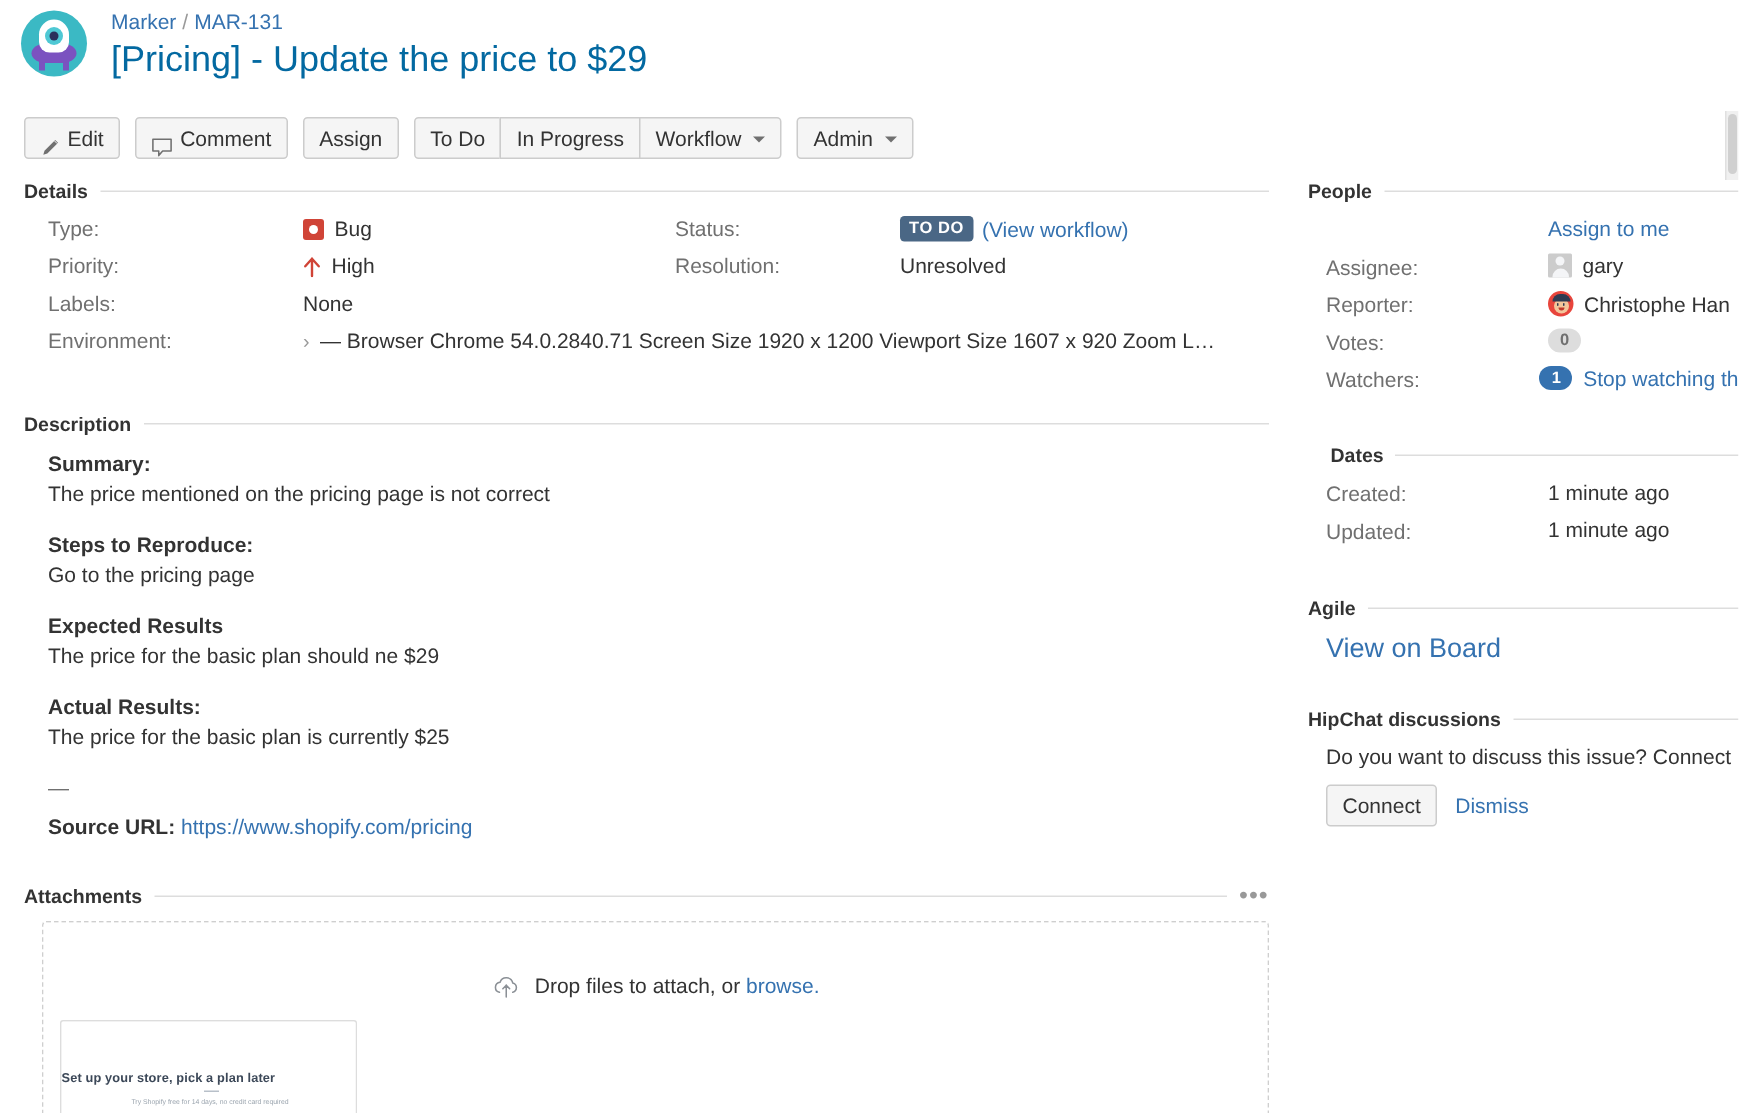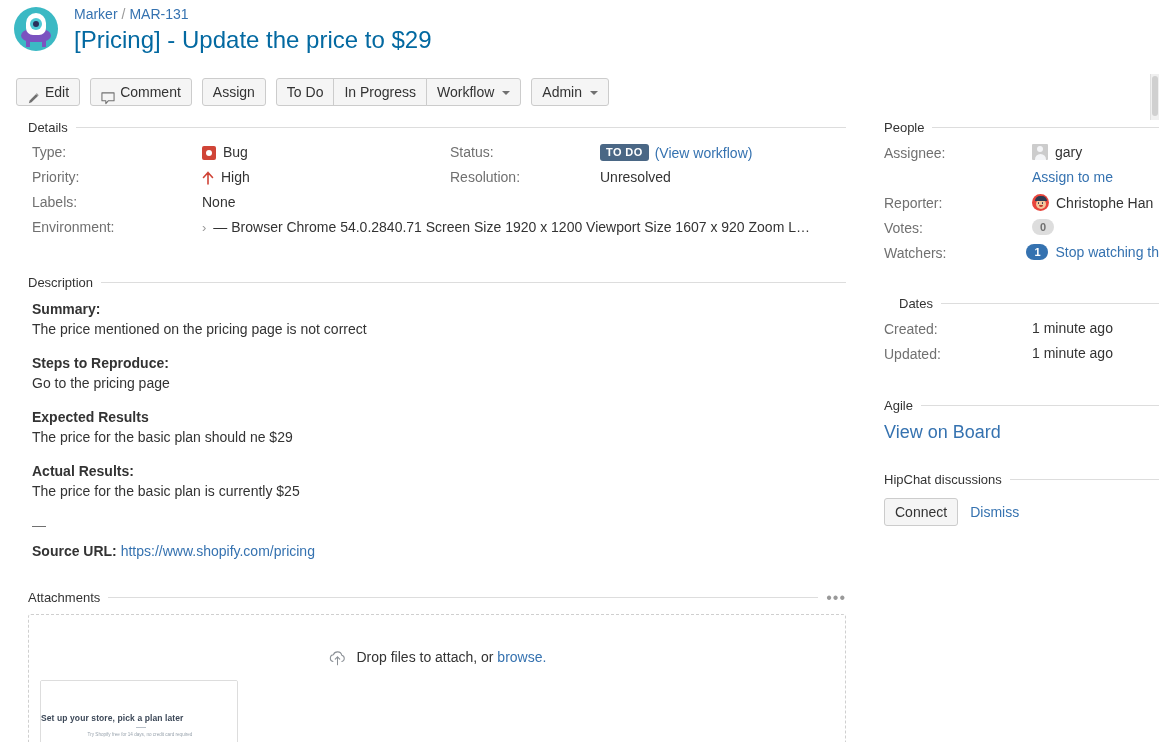--- a/index.html
+++ b/index.html
@@ -104,22 +104,22 @@
     width: 6px; height: 40px; border-radius: 3px; background: #d0d0d0;
   }
 
   
   .left-col { position: absolute; left: 16px; top: 120px; width: 830px; }
   .right-col { position: absolute; left: 872px; top: 120px; width: 287px; }
 
   
   .sec-head {
     display: flex; align-items: center;
-    font-size: 13px; font-weight: normal; color: #333;
-    margin: 0 0 9px 12px; white-space: nowrap; justify-content: space-between;
+    font-size: 13px; font-weight: bold; color: #333;
+    margin: 0 0 9px 0; white-space: nowrap; justify-content: space-between;
   }
   .sec-head .txt { padding-right: 8px; }
   .sec-head .rule { flex: 1 1 auto; height: 1px; background: #dddddd; }
   .sec-head .dots {
     color: #999; letter-spacing: 1px; font-size: 16px; padding-left: 8px;
     cursor: pointer; line-height: 8px;
   }
 
   
   .details { position: relative; padding-left: 16px; }
@@ -421,31 +421,31 @@
   </div>
 
   <div class="right-col">
 
     <div class="sec-head">
       <span class="txt">People</span>
       <span class="rule"></span>
     </div>
 
     <div class="people">
+      <div class="prow" style="min-height:25px;">
+        <div class="plabel"></div>
+        <div class="pval">
+          <a href="#">Assign to me</a>
+        </div>
+      </div>
       <div class="prow">
         <div class="plabel">Assignee:</div>
         <div class="pval">
           <span class="avatar-generic"></span>
           <span>gary</span>
-        </div>
-      </div>
-      <div class="prow" style="min-height:25px;">
-        <div class="plabel"></div>
-        <div class="pval">
-          <a href="#">Assign to me</a>
         </div>
       </div>
       <div class="prow">
         <div class="plabel">Reporter:</div>
         <div class="pval">
           <span class="avatar-photo">
             <span class="ap-face"></span>
               <span class="ap-hair"></span>
             <span class="ap-eye-l"></span>
               <span class="ap-eye-r"></span>
@@ -489,20 +489,21 @@
       <span class="rule"></span>
     </div>
     <div class="link-line">
       <a href="#">View on Board</a>
     </div>
 
     <div class="sec-head" style="margin-top:29px;">
       <span class="txt">HipChat discussions</span>
       <span class="rule"></span>
     </div>
+    <div class="hipchat-text">Do you want to discuss this issue? Connect</div>
     <div class="hipchat-btns">
       <button class="btn">
         <span>Connect</span>
       </button>
       <a href="#">Dismiss</a>
     </div>
   </div>
 
 </div>
 

